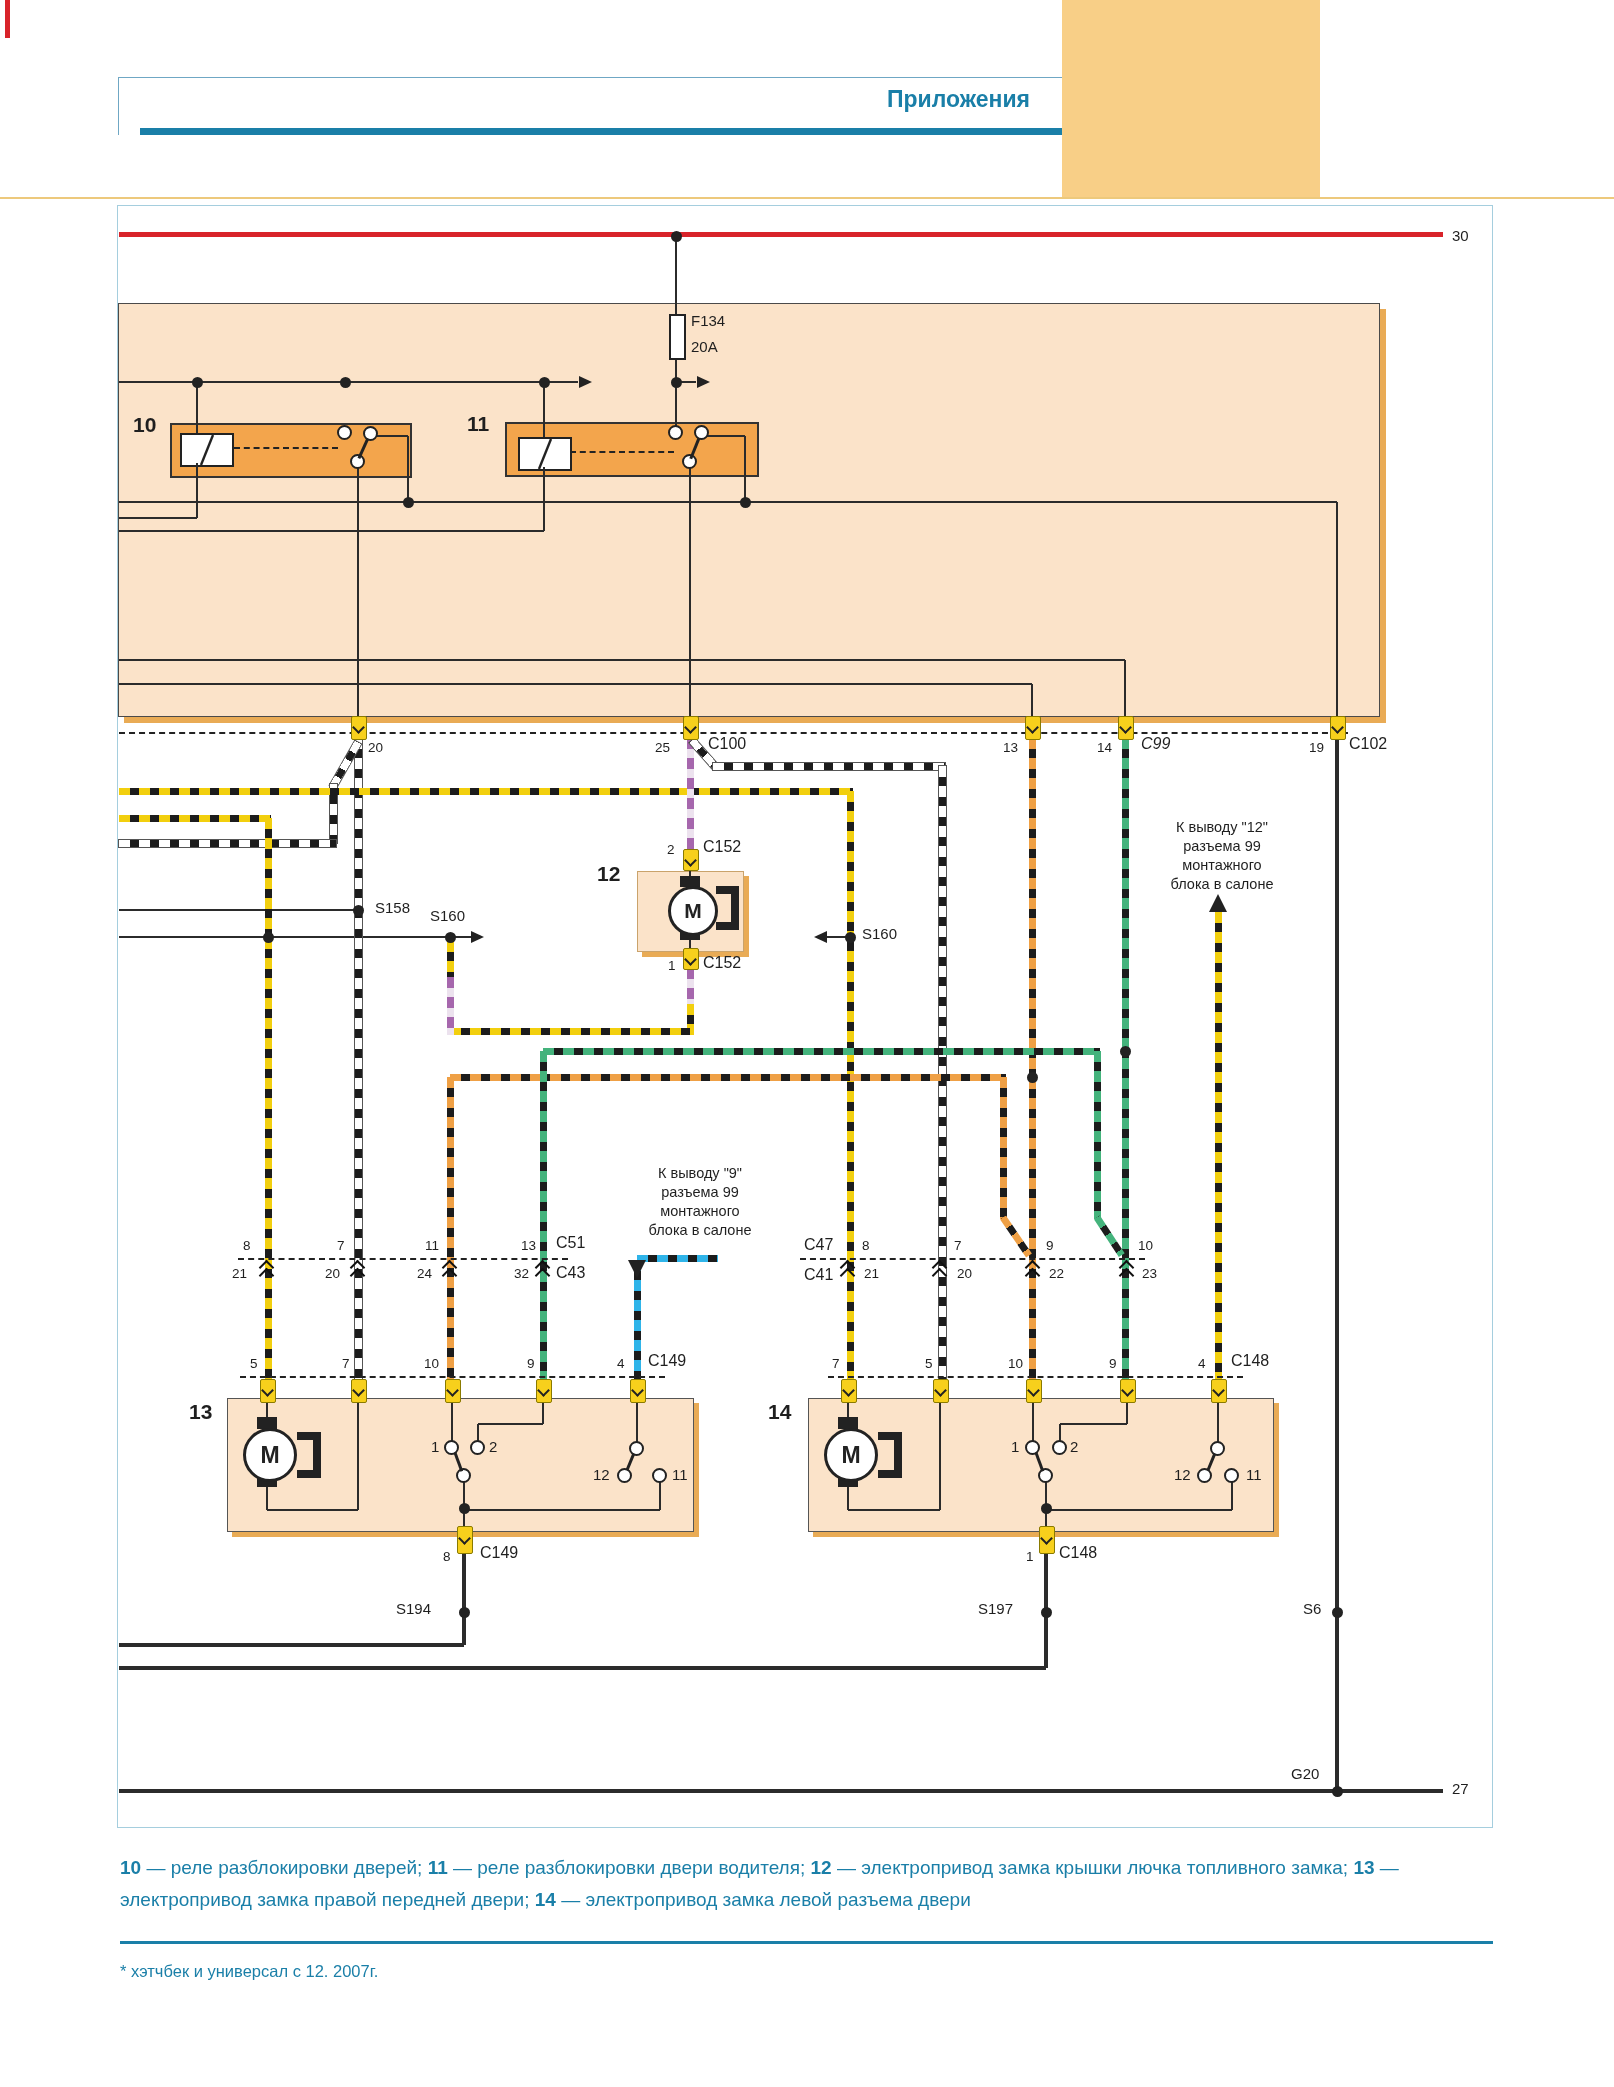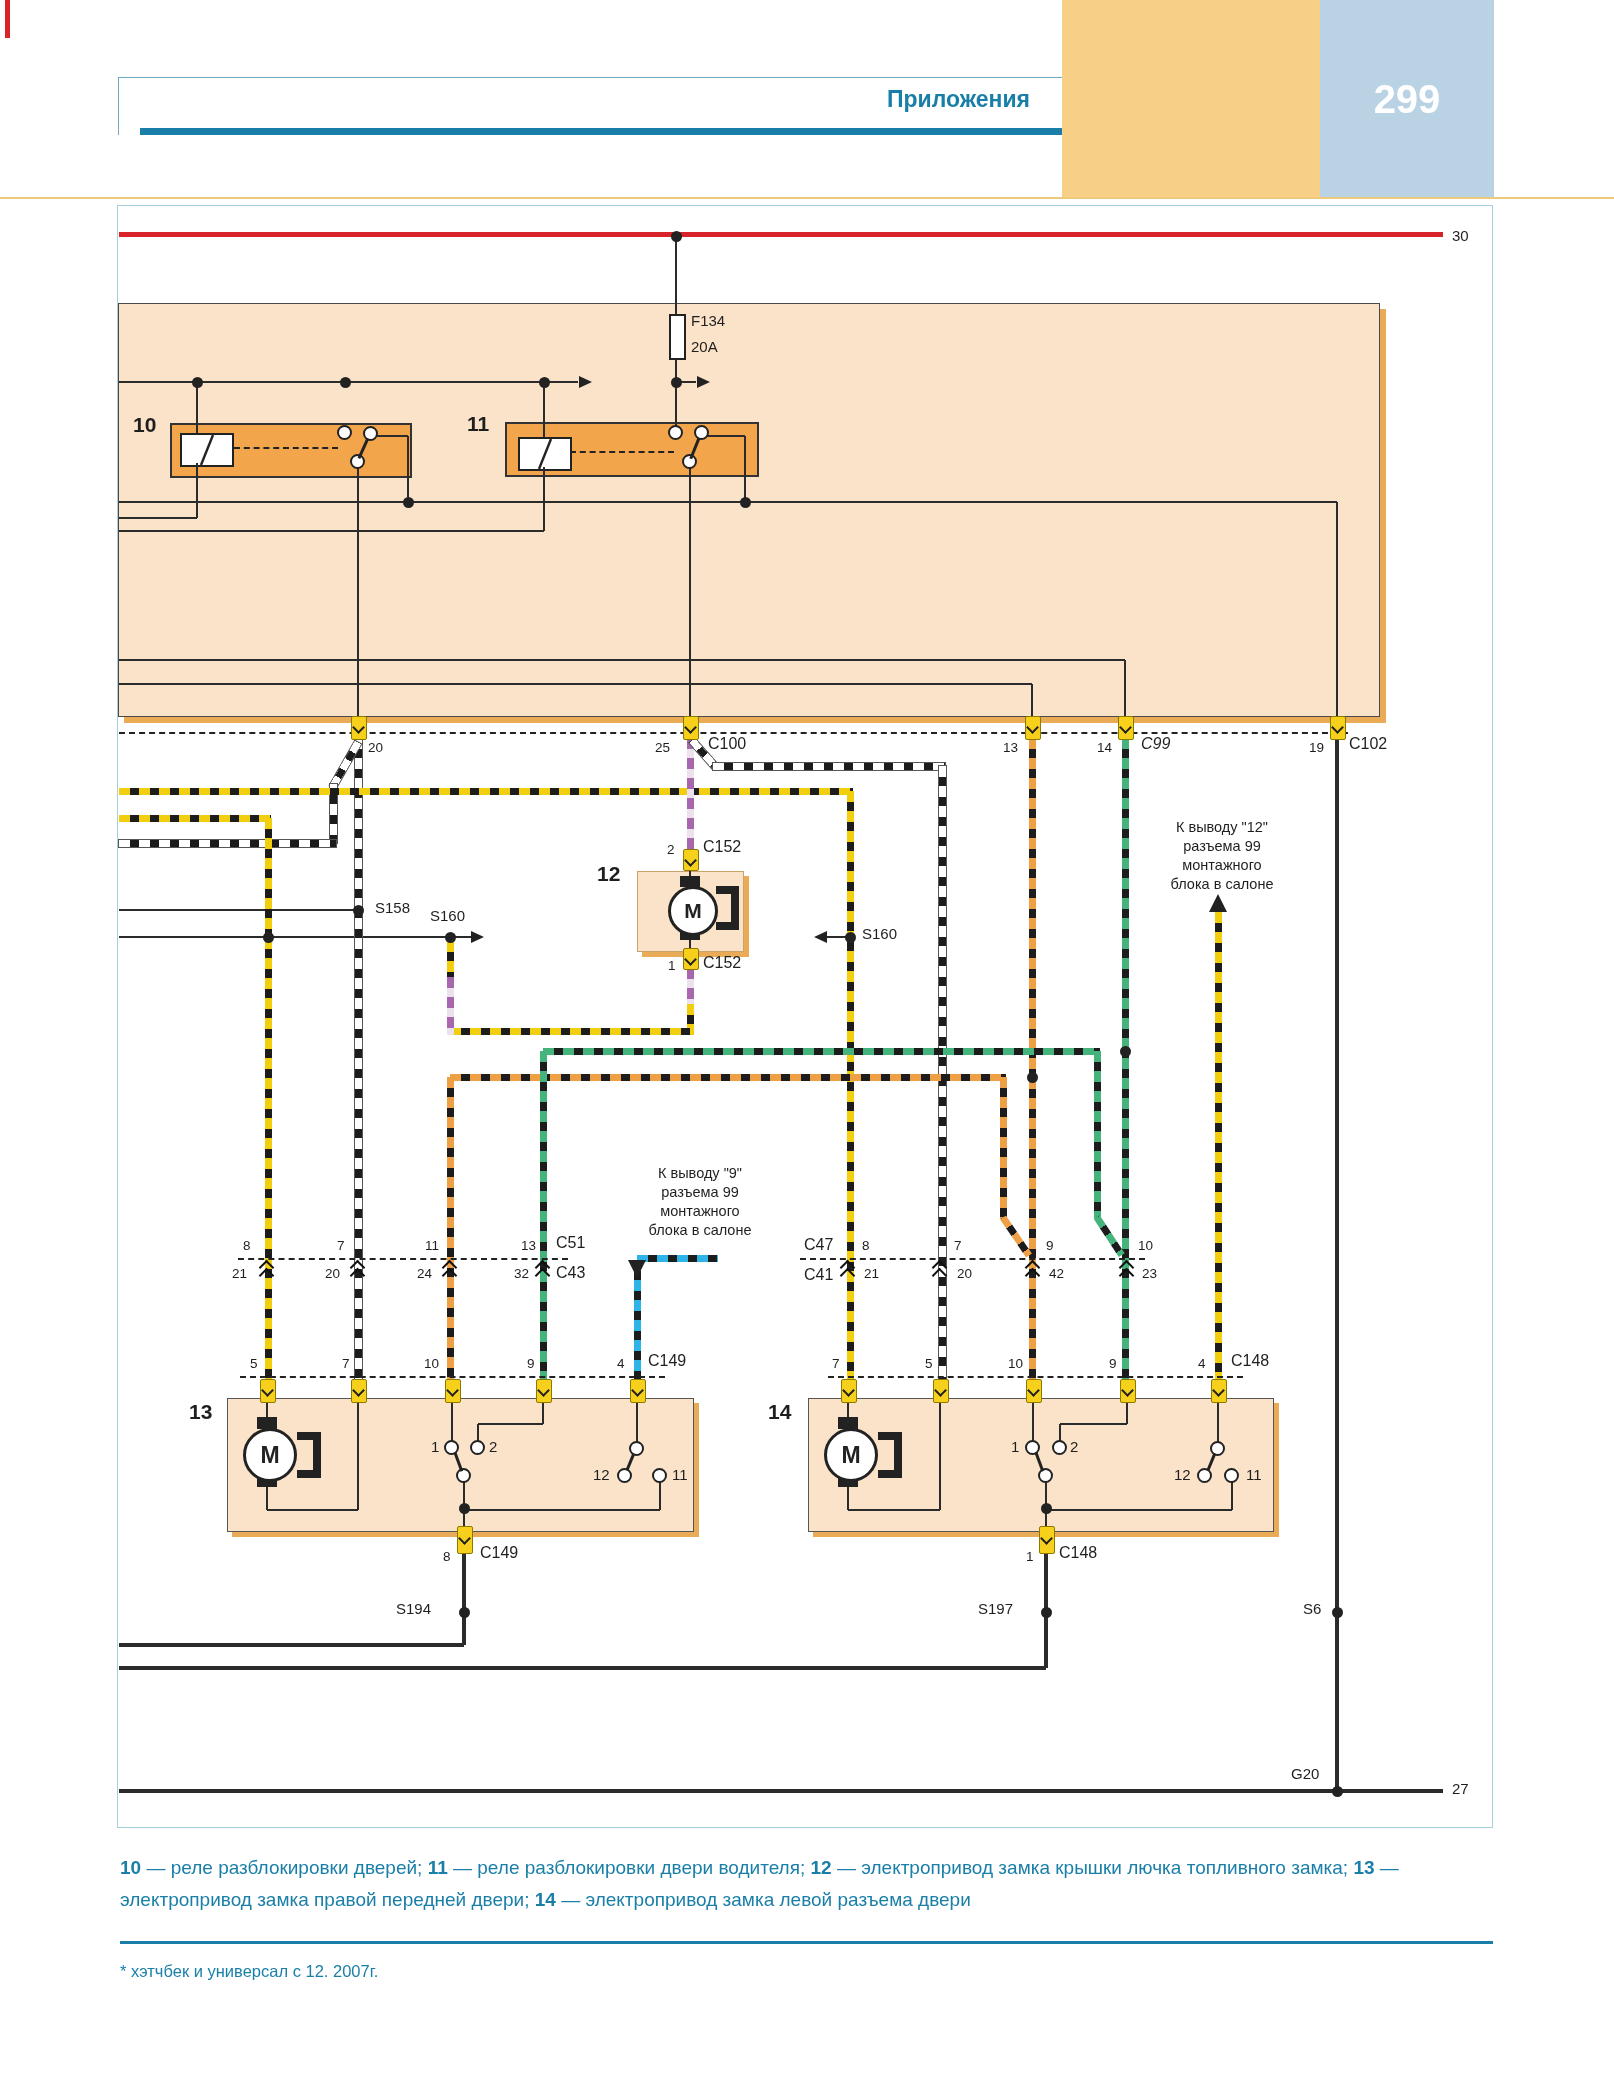--- a/index.html
+++ b/index.html
@@ -62,21 +62,20 @@
 
 <div id="page">
 
   <div class="abs" id="red-tick"></div>
   <div class="abs" id="hdr-rule-top"></div>
   <div class="abs" id="hdr-rule-hook"></div>
   <div class="abs" id="hdr-rule-left"></div>
   <div class="abs" id="hdr-title">Приложения</div>
   <div class="abs" id="hdr-bar"></div>
   <div class="abs" id="hdr-orange"></div>
-  <div class="abs" id="hdr-blue">299</div>
   <div class="abs" id="hdr-yellow-rule"></div>
 
   <div class="abs" id="frame"></div>
   <div class="abs" id="module"></div>
   <div class="abs rbox" id="relay10"></div>
   <div class="abs rbox" id="relay11"></div>
   <div class="abs coil" id="coil10">
     <svg width="50" height="30">
         <line x1="31" y1="0" x2="19" y2="30" stroke="#222" stroke-width="2.4"></line>
       </svg>
@@ -315,21 +314,21 @@
       <div class="lbl" style="left: 514px; top: 1266px; font-size: 13.5px;">32</div>
       <div class="lbl" style="left: 556px; top: 1234px; font-size: 16px;">C51</div>
       <div class="lbl" style="left: 556px; top: 1264px; font-size: 16px;">C43</div>
       <div class="lbl" style="left: 804px; top: 1236px; font-size: 16px;">C47</div>
       <div class="lbl" style="left: 804px; top: 1266px; font-size: 16px;">C41</div>
       <div class="lbl" style="left: 862px; top: 1238px; font-size: 13.5px;">8</div>
       <div class="lbl" style="left: 864px; top: 1266px; font-size: 13.5px;">21</div>
       <div class="lbl" style="left: 954px; top: 1238px; font-size: 13.5px;">7</div>
       <div class="lbl" style="left: 957px; top: 1266px; font-size: 13.5px;">20</div>
       <div class="lbl" style="left: 1046px; top: 1238px; font-size: 13.5px;">9</div>
-      <div class="lbl" style="left: 1049px; top: 1266px; font-size: 13.5px;">42</div>
+      <div class="lbl" style="left: 1049px; top: 1266px; font-size: 13.5px;">22</div>
       <div class="lbl" style="left: 1138px; top: 1238px; font-size: 13.5px;">10</div>
       <div class="lbl" style="left: 1142px; top: 1266px; font-size: 13.5px;">23</div>
       <div class="lbl" style="left: 250px; top: 1356px; font-size: 13.5px;">5</div>
       <div class="lbl" style="left: 342px; top: 1356px; font-size: 13.5px;">7</div>
       <div class="lbl" style="left: 424px; top: 1356px; font-size: 13.5px;">10</div>
       <div class="lbl" style="left: 527px; top: 1356px; font-size: 13.5px;">9</div>
       <div class="lbl" style="left: 617px; top: 1356px; font-size: 13.5px;">4</div>
       <div class="lbl" style="left: 648px; top: 1352px; font-size: 16px;">C149</div>
       <div class="lbl" style="left: 832px; top: 1356px; font-size: 13.5px;">7</div>
       <div class="lbl" style="left: 925px; top: 1356px; font-size: 13.5px;">5</div>

